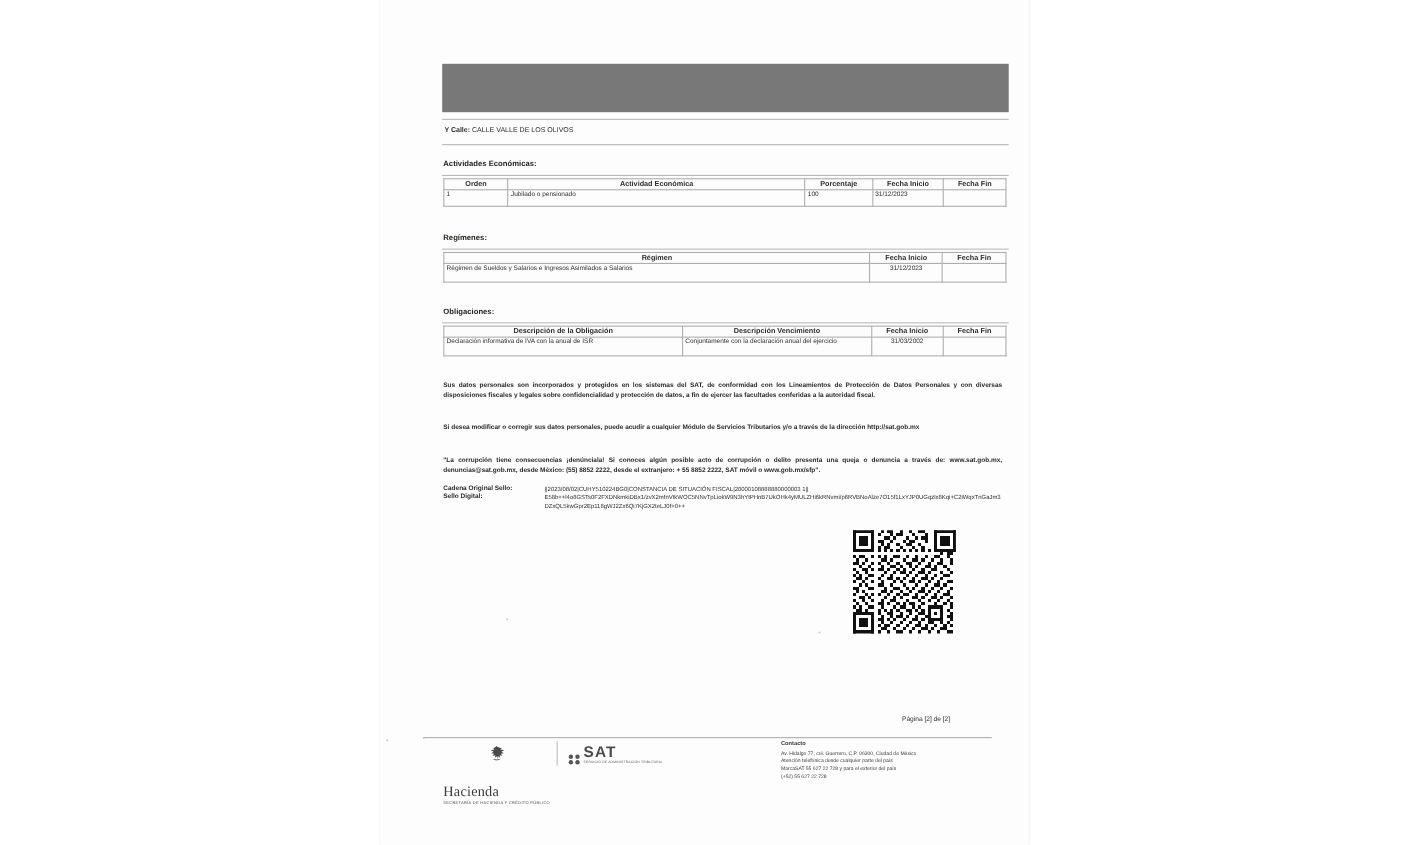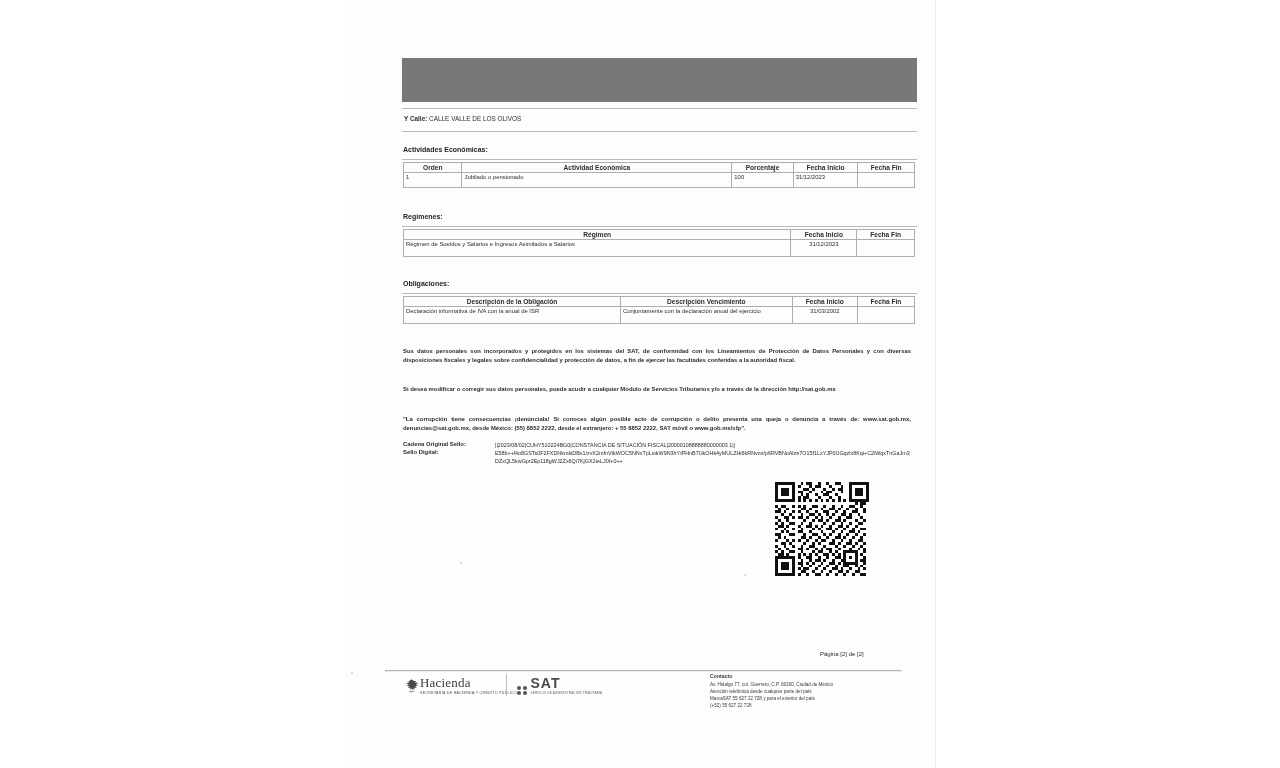--- a/index.html
+++ b/index.html
@@ -151,21 +151,22 @@
     top: 668px;
     width: 520px;
     height: 60px;
   }
   #hacienda-block {
     position: absolute;
     left: 18px;
     top: 8px;
     display: flex;
     align-items: center;
-    gap: 0;
+    gap: 20px;
+    flex-direction: column;
   }
   #eagle-emblem {
     width: 17px;
     height: 17px;
   }
   #hacienda-text .h-main {
     font-family: "Liberation Serif", serif;
     font-size: 13px;
     color: #3a3a38;
     letter-spacing: 0.2px;

